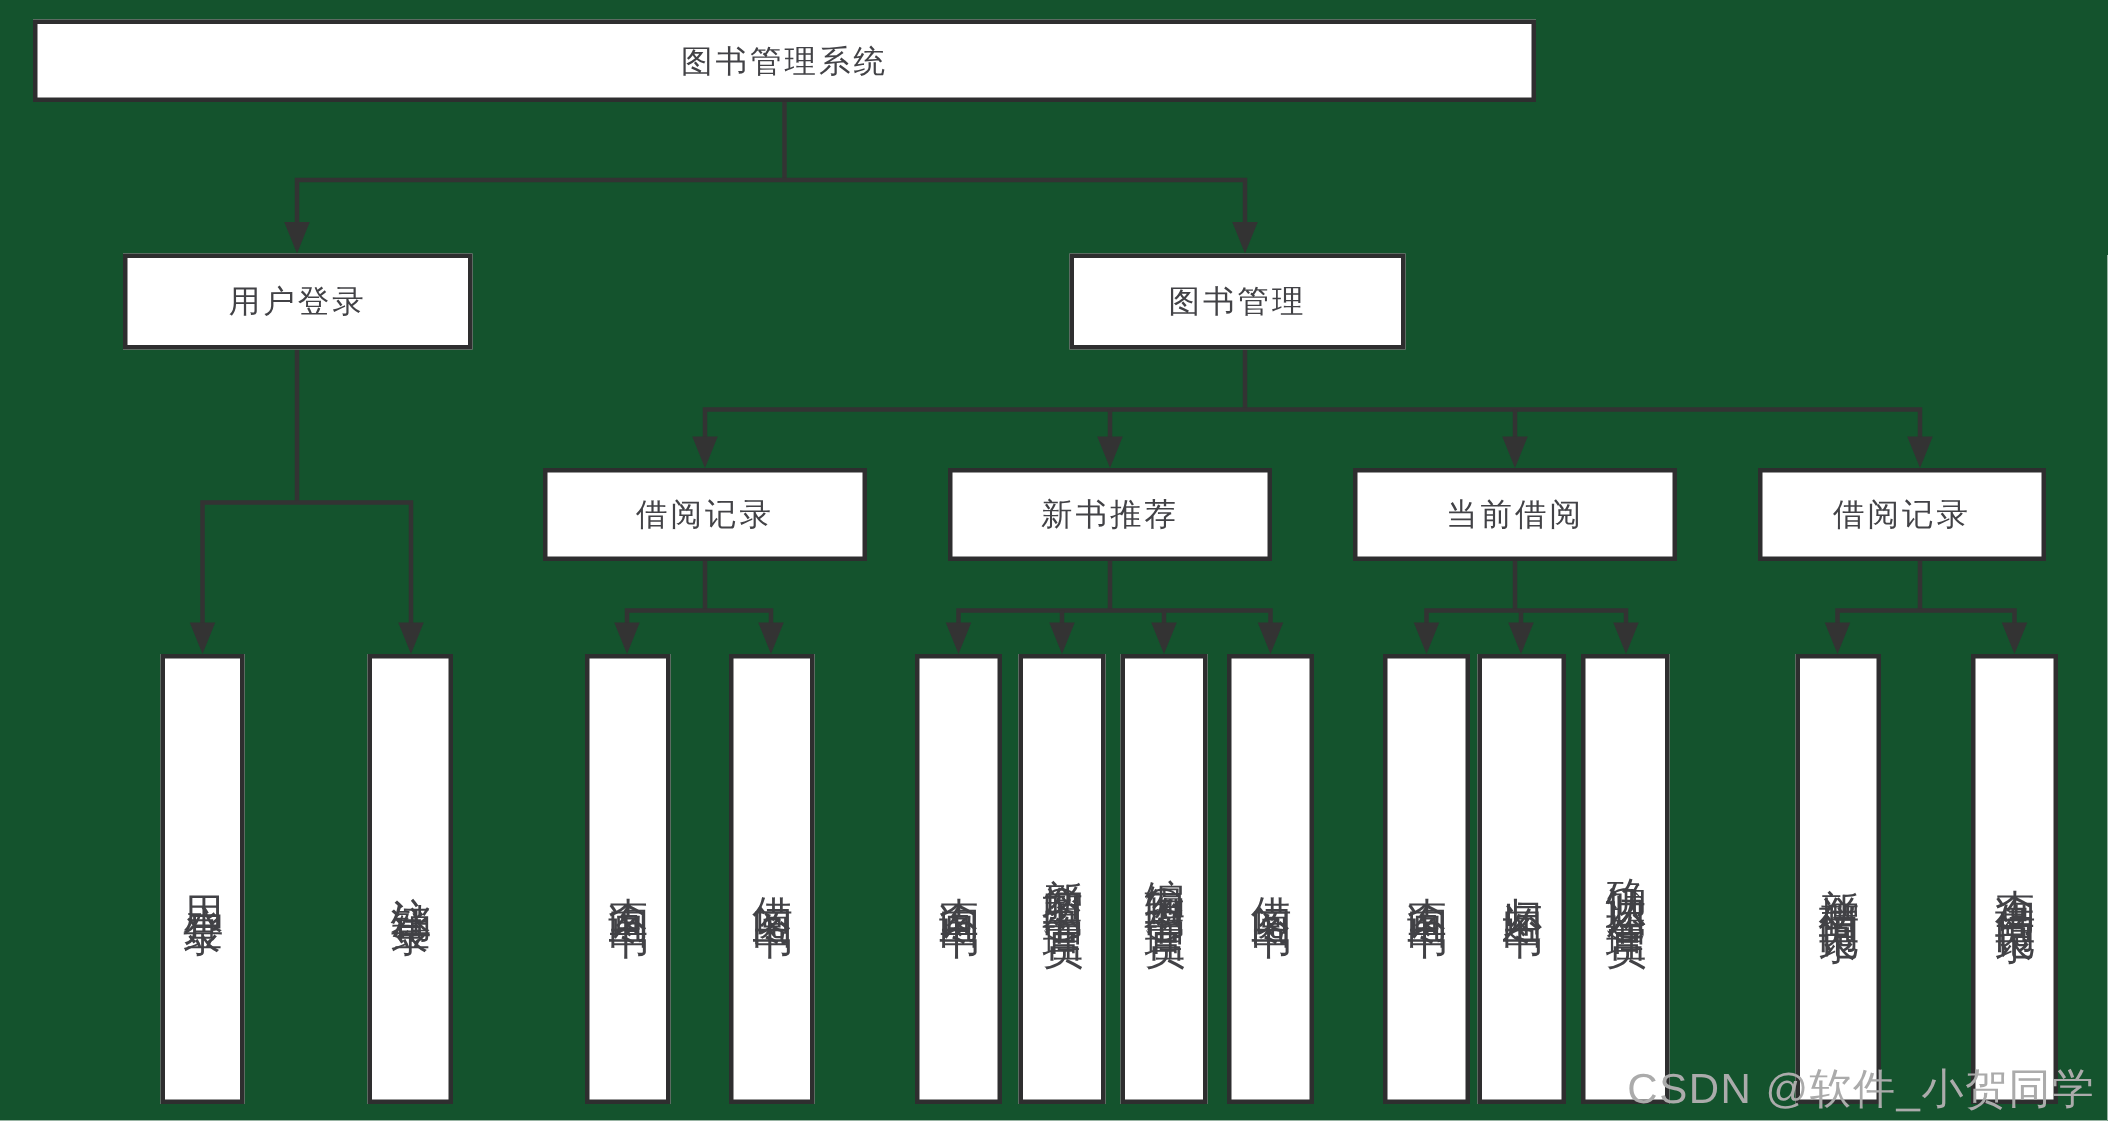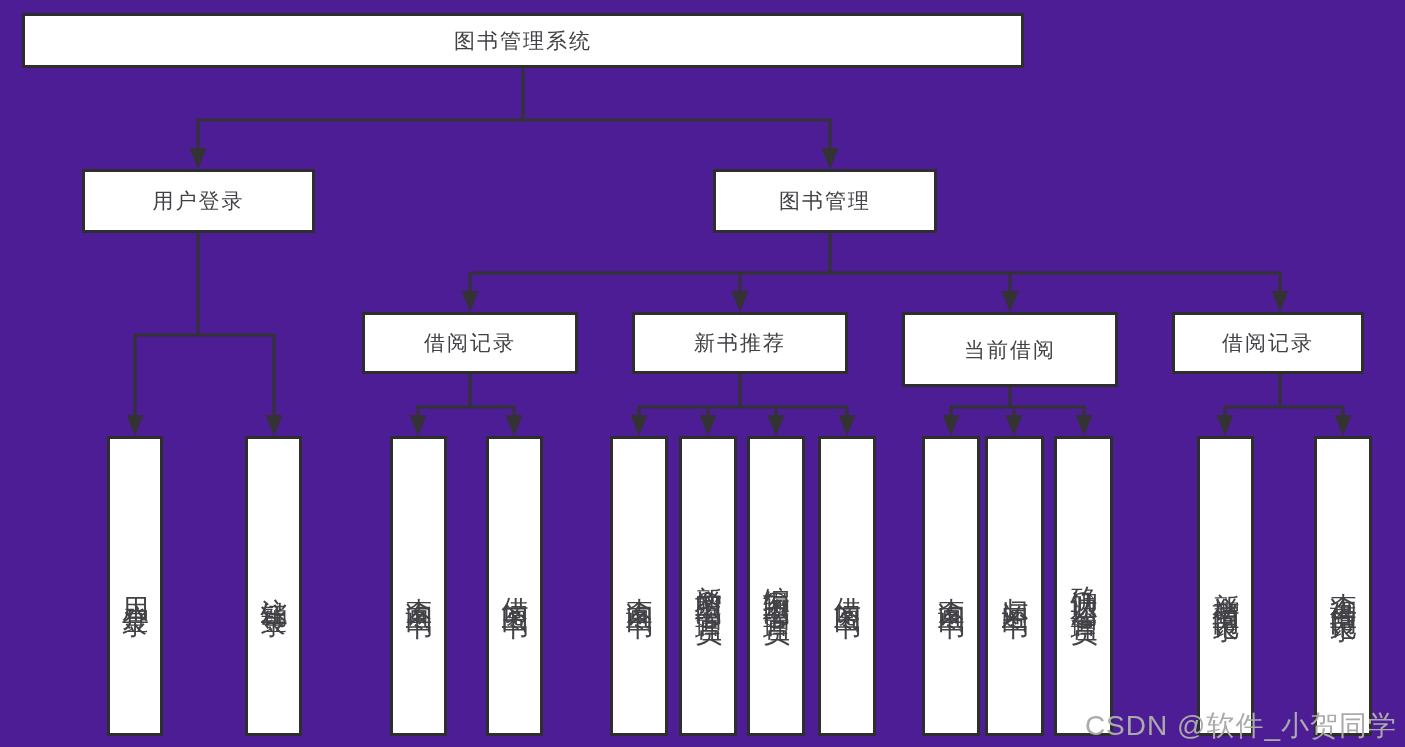--- a/index.html
+++ b/index.html
@@ -1,19 +1,19 @@
 <!DOCTYPE html>
 <html><head>
 <meta charset="utf-8">
 <style>
   html,body { margin:0; padding:0; background:#ffffff; }
   #stage {
     position:relative;
     width:1405px; height:747px;
-    background:#4c1d95;
+    background:#14532d;
     font-family:"Liberation Sans","DejaVu Sans",sans-serif;
     overflow:hidden;
   }
   #wires { position:absolute; left:0; top:0; }
   .box {
     position:absolute;
     box-sizing:border-box;
     border:3px solid #2e2e2f;
     background:#ffffff;
     display:flex;
@@ -114,21 +114,21 @@
   <div class="box" style="left:713px;top:169px;width:224px;height:64px">
     <span class="hlabel">图书管理</span>
   </div>
 
   <div class="box" style="left:362px;top:312px;width:216px;height:62px">
     <span class="hlabel">借阅记录</span>
   </div>
   <div class="box" style="left:632px;top:312px;width:216px;height:62px">
     <span class="hlabel">新书推荐</span>
   </div>
-  <div class="box" style="left:902px;top:312px;width:216px;height:75px">
+  <div class="box" style="left:902px;top:312px;width:216px;height:62px">
     <span class="hlabel">当前借阅</span>
   </div>
   <div class="box" style="left:1172px;top:312px;width:192px;height:62px">
     <span class="hlabel">借阅记录</span>
   </div>
 
   <div class="box leaf" style="left:107px;top:436px;width:56px;height:300px">
     <span class="vtext">用户登录</span>
   </div>
   <div class="box leaf" style="left:245px;top:436px;width:57px;height:300px">

